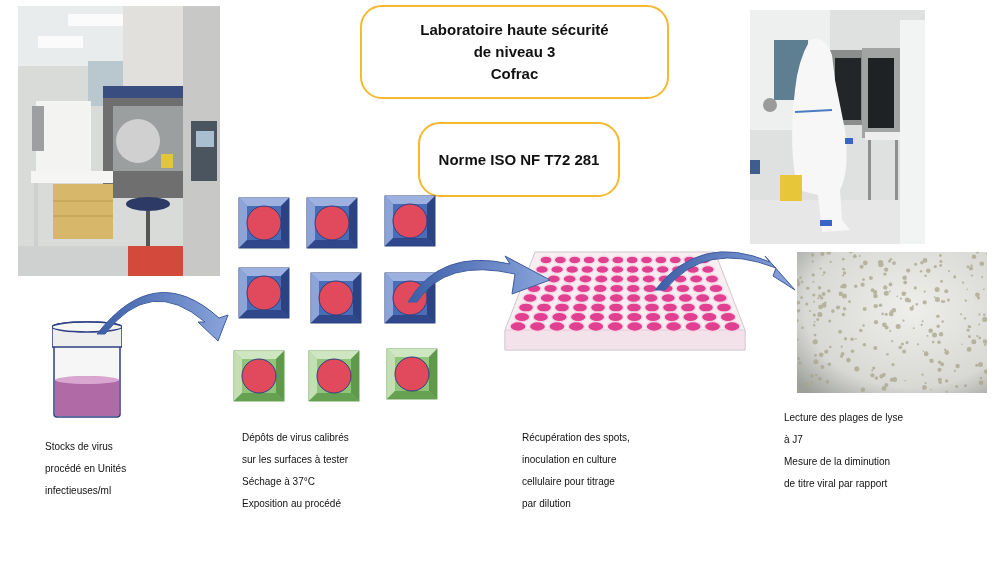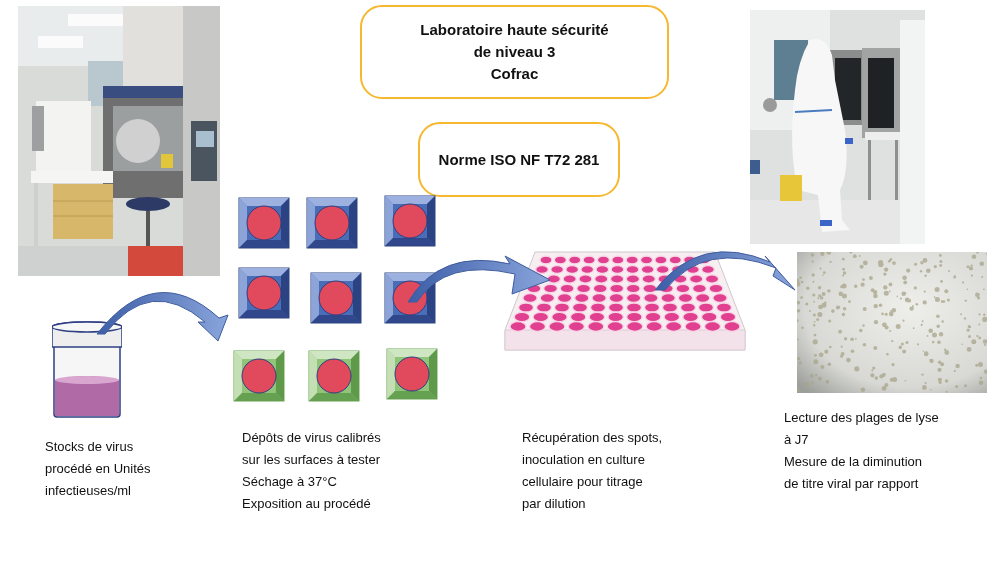--- a/index.html
+++ b/index.html
@@ -2,21 +2,21 @@
 <html><head>
 <meta charset="utf-8">
 <style>
   html, body { margin:0; padding:0; background:#ffffff; }
   body { width:1000px; height:563px; position:relative; overflow:hidden;
          font-family:"Liberation Sans", sans-serif; color:#111; }
   .abs { position:absolute; }
   .title-box { position:absolute; border:2px solid #f5b82e; border-radius:22px; background:#fff;
                display:flex; flex-direction:column; align-items:center; justify-content:center;
                font-family:"Liberation Sans", sans-serif; font-weight:bold; font-size:15px; line-height:22px; text-align:center; }
-  .caption { position:absolute; font-family:"Liberation Sans", sans-serif; font-size:13px; line-height:22px; color:#111; }
+  .caption { position:absolute; font-family:"Liberation Sans", sans-serif; font-size:10px; line-height:22px; color:#111; }
   .caption div { white-space:nowrap; }
   .photo { position:absolute; overflow:hidden; }
 </style>
 </head>
 <body>
 
 <div class="photo" style="left:18px;top:6px;width:202px;height:270px;">
   <svg width="202" height="270" viewBox="0 0 202 270">
     <rect width="202" height="270" fill="#d9dbd9"></rect>
     <rect width="202" height="60" fill="#e9ecec"></rect>

